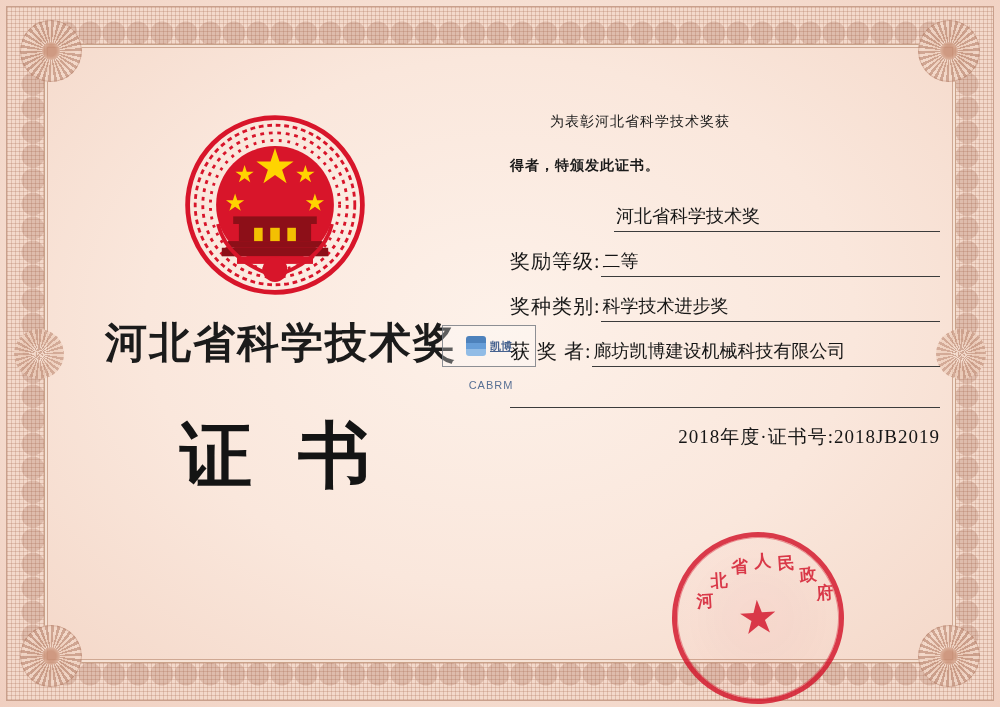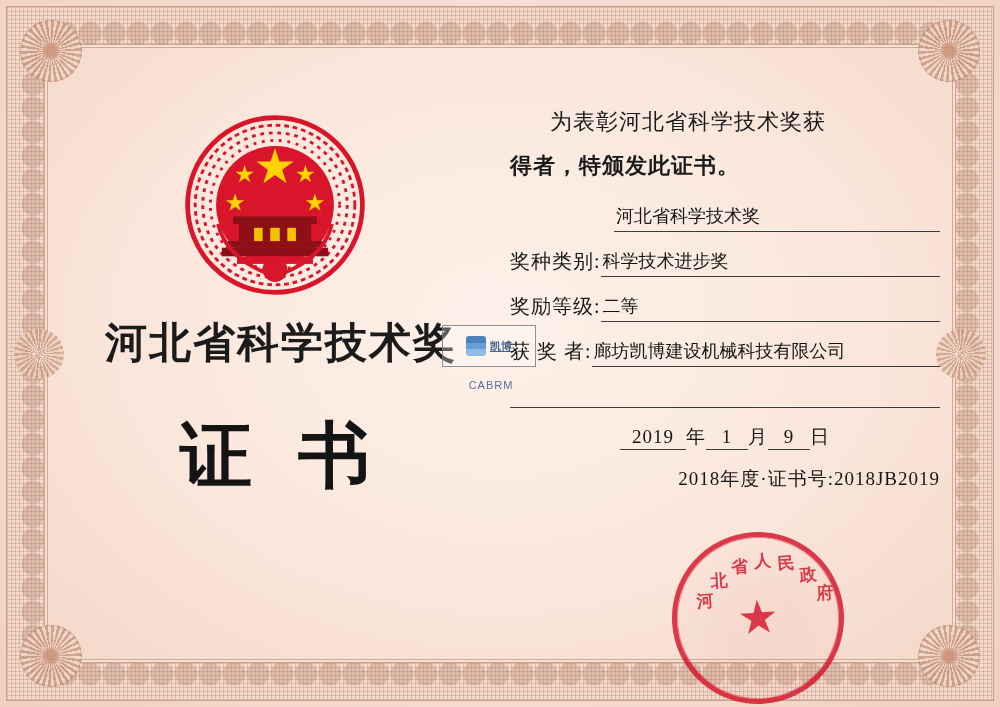--- a/index.html
+++ b/index.html
@@ -186,21 +186,21 @@
   }
 
   
   .right-col {
     position: absolute;
     left: 450px;
     top: 40px;
     width: 430px;
   }
   .intro {
-    font-size: 22px;
+    font-size: 14px;
     line-height: 44px;
     color: #1a1a1a;
     letter-spacing: 1px;
   }
   .intro .l1 { padding-left: 40px; }
   .intro .l2 { padding-left: 0px; font-weight: bold; }
 
   .field-row {
     display: flex;
     align-items: flex-end;
@@ -375,39 +375,36 @@
         <div class="l1">为表彰河北省科学技术奖获</div>
         <div class="l2">得者，特颁发此证书。</div>
       </div>
 
 
       <div class="field-row">
         <span class="field-value cont">河北省科学技术奖</span>
       </div>
 
       <div class="field-row">
+        <span class="field-label">奖励等级:</span>
+        <span class="field-value">二等</span>
+      </div>
+
+      <div class="field-row">
         <span class="field-label">奖种类别:</span>
         <span class="field-value">科学技术进步奖</span>
-      </div>
-
-      <div class="field-row">
-        <span class="field-label">奖励等级:</span>
-        <span class="field-value">二等</span>
       </div>
 
       <div class="field-row">
         <span class="field-label">获 奖 者:</span>
         <span class="field-value">廊坊凯博建设机械科技有限公司</span>
       </div>
 
       <div class="blank-row"></div>
 
-      <div class="date-row">
-        <span class="u y">2019</span><span>年</span><span class="u m">1</span><span>月</span><span class="u d">9</span><span>日</span>
-      </div>
 
       <div class="serial-row">2018年度·证书号:2018JB2019</div>
     </div>
 
     <div class="seal">
       <div class="ring-text">
         <span style="transform: rotate(-62deg) translate(0,-68px) rotate(62deg);">河</span>
         <span style="transform: rotate(-41deg) translate(0,-68px) rotate(41deg);">北</span>
         <span style="transform: rotate(-20deg) translate(0,-68px) rotate(20deg);">省</span>
         <span style="transform: rotate(0deg) translate(0,-68px) rotate(0deg);">人</span>

